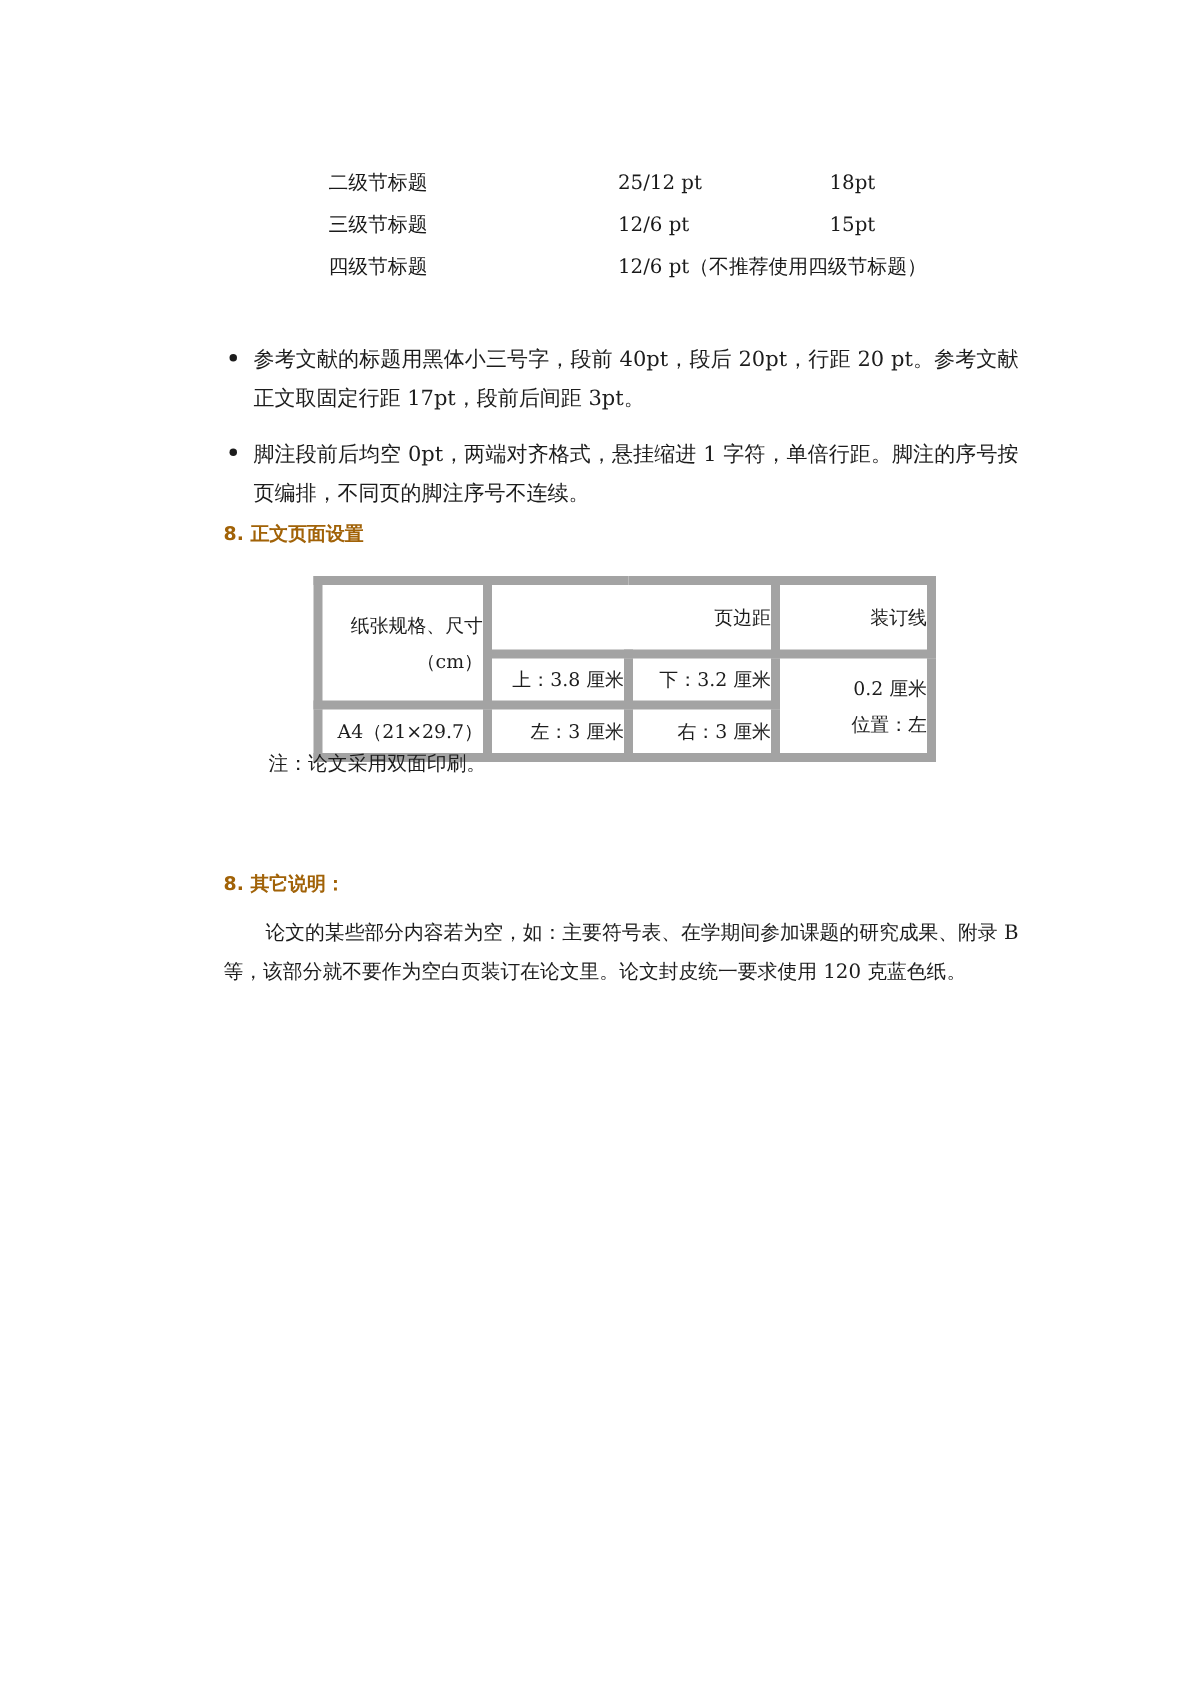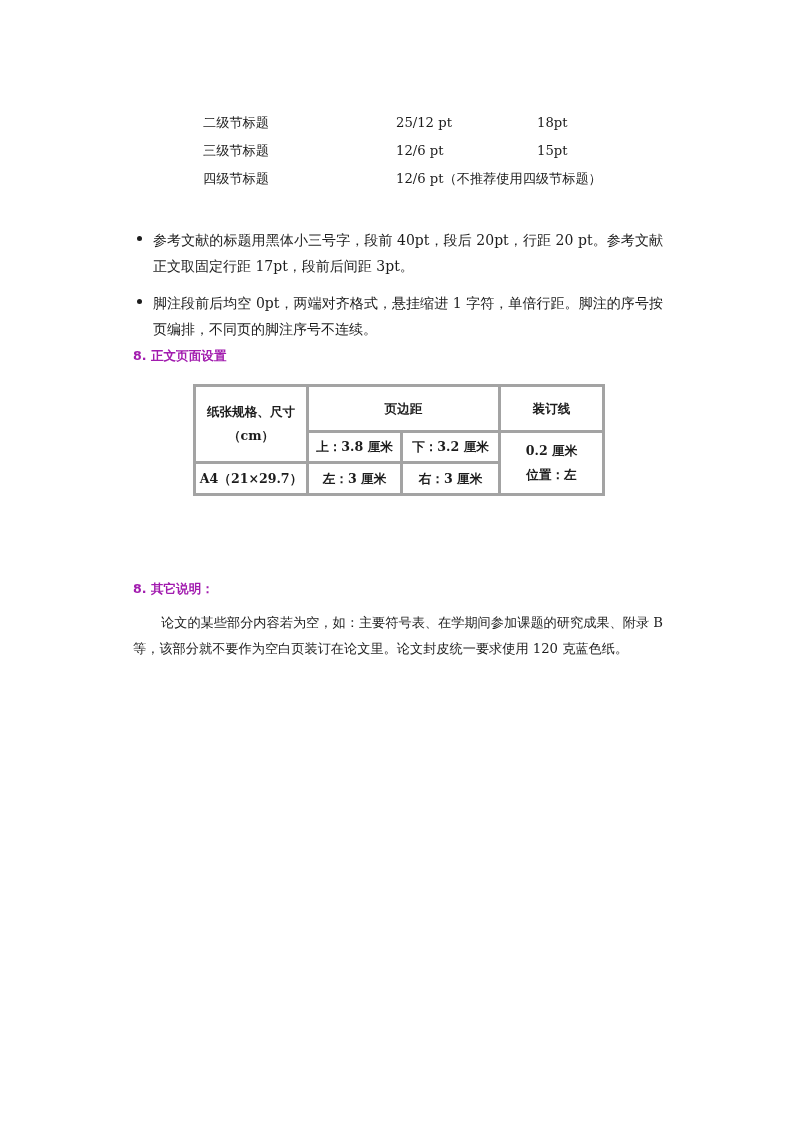--- a/index.html
+++ b/index.html
@@ -10,21 +10,21 @@
   body {
     width: 793px;
     height: 1122px;
     font-family: "DejaVu Serif", "Liberation Serif", serif;
     color: #1a1a1a;
     position: relative;
     overflow: hidden;
   }
   .page {
     position: absolute;
-    left: 0; top: 0;
+    left: 16px; top: 0;
     width: 649px;
     height: 1122px;
     padding-left: 40px;
   }
   
   .txt {
     position: absolute;
     font-size: 13.2px;
     line-height: 25px;
     color: #1c1c1c;
@@ -37,21 +37,21 @@
     color: #1c1c1c;
     text-align: justify;
     text-justify: inter-ideograph;
   }
   .heading {
     position: absolute;
     font-family: "DejaVu Sans", "Liberation Sans", sans-serif;
     font-weight: bold;
     font-size: 12.6px;
     line-height: 22px;
-    color: #a21caf;
+    color: #a16207;
     white-space: nowrap;
   }
   .heading-inline {
     font-family: "DejaVu Sans", "Liberation Sans", sans-serif;
     font-weight: bold;
     font-size: 12.6px;
     color: #111111;
   }
 
   
@@ -84,27 +84,26 @@
 
   
   .page-setup-table {
     position: absolute;
     border-collapse: collapse;
     table-layout: fixed;
     font-size: 12.6px;
     color: #1c1c1c;
   }
   .page-setup-table td {
-    border: 3px solid #a3a3a3;
-    text-align: center;
+    border: 6px solid #a3a3a3;
+    text-align: right;
     vertical-align: middle;
     padding: 0;
     line-height: 24px;
     font-family: "DejaVu Serif", "Liberation Serif", serif;
-    font-weight: bold;
   }
   .cell-two-line { line-height: 23px; }
   .nowrap { white-space: nowrap; }
 </style>
 </head>
 <body>
 
 <div class="page">
 
   <div class="spec-row" style="top:110px; left:0; width:793px;">
@@ -163,19 +162,20 @@
         </td>
       </tr>
       <tr>
         <td class="nowrap" style="height:29px;">A4（21×29.7）</td>
         <td class="nowrap" style="height:29px;">左：3 厘米</td>
         <td class="nowrap" style="height:29px;">右：3 厘米</td>
       </tr>
     </tbody>
   </table>
 
+  <div class="txt" style="top:497px; left:163px;">注：论文采用双面印刷。</div>
 
 
   <div class="heading" style="top:578px; left:133px;">8. 其它说明：</div>
 
   <div class="body-para" style="top:610px; left:133px; width:530px; text-indent:28px;">论文的某些部分内容若为空，如：主要符号表、在学期间参加课题的研究成果、附录 B 等，该部分就不要作为空白页装订在论文里。论文封皮统一要求使用 120 克蓝色纸。</div>
 
 </div>
 
 </body></html>

